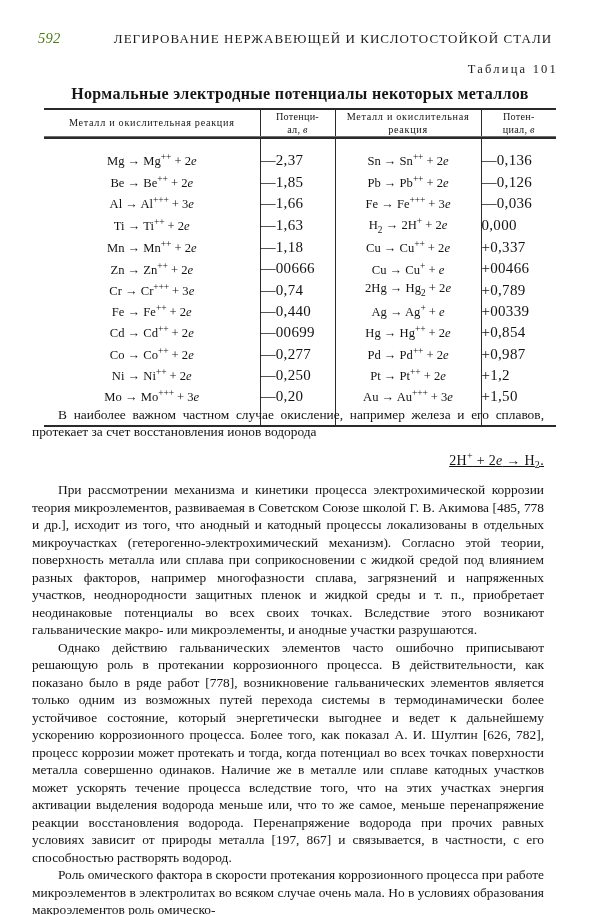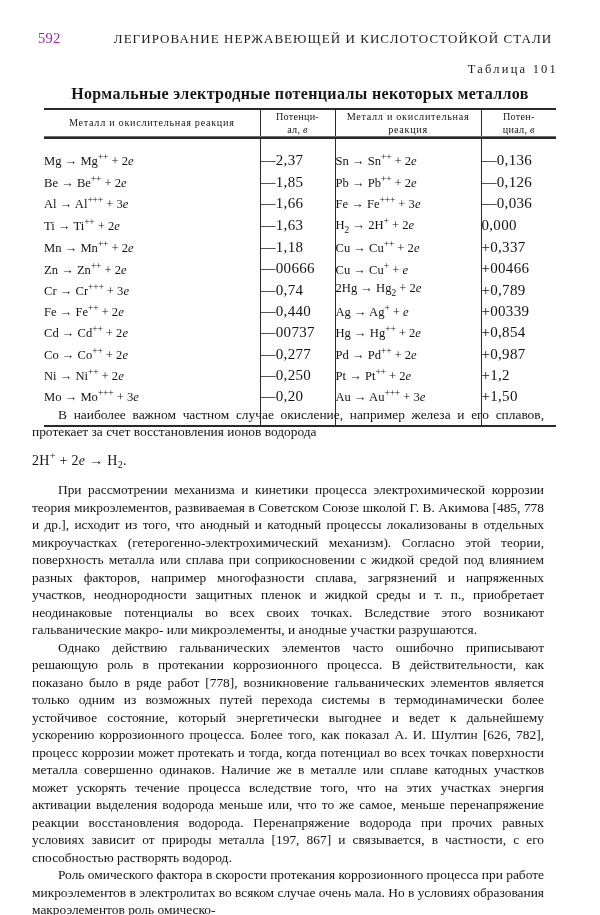--- a/index.html
+++ b/index.html
@@ -28,22 +28,23 @@
     top: 30px;
     left: 38px;
     right: 38px;
     height: 20px;
     display: flex;
     align-items: baseline;
   }
   .folio {
     font-size: 14.5px;
     letter-spacing: .2px;
-    color: #a21caf;
+    color: #4d7c0f;
     width: 78px;
+    font-style: italic;
   }
   .runhead-title {
     flex: 1;
     text-align: center;
     font-size: 13px;
     letter-spacing: 1.05px;
     color: #1b1b1b;
     white-space: nowrap;
     transform: translateX(-6px);
   }
@@ -106,20 +107,21 @@
     text-align: center;
     color: #161616;
     padding: 9px 4px 10px 4px;
     line-height: 1.28;
   }
   .head-cell.wide { letter-spacing: .7px; }
 
   .body-spacer { height: 11px; }
 
   .rxn-cell {
+    text-align: center;
     font-size: 12.6px;
     line-height: 1.42;
     color: #131313;
     white-space: nowrap;
     padding: 0 2px;
   }
   .val-cell {
     text-align: left;
     font-size: 15px;
     line-height: 1.42;
@@ -147,24 +149,25 @@
     text-align: justify;
     text-justify: inter-word;
     text-indent: 26px;
     color: #131313;
     hyphens: manual;
   }
   p.para + p.para { margin-top: 0px; }
 
   .formula {
     margin: 9px 0 11px 0;
-    text-align: left;
+    text-align: right;
     font-size: 14px;
     letter-spacing: .3px;
     color: #131313;
+    text-decoration: underline;
   }
   .formula sup { font-size: .72em; vertical-align: super; }
   .formula sub { font-size: .72em; vertical-align: sub; }
   .formula i   { font-style: italic; }
 </style>
 </head>
 <body>
 
 <div class="page">
 
@@ -255,21 +258,21 @@
             <td class="val-cell vsep">+0,789</td>
           </tr>
           <tr>
             <td class="rxn-cell">Fe → Fe<sup>++</sup> + 2<i>e</i></td>
             <td class="val-cell vsep">—0,440</td>
             <td class="rxn-cell vsep">Ag → Ag<sup>+</sup> + <i>e</i></td>
             <td class="val-cell vsep">+00339</td>
           </tr>
           <tr>
             <td class="rxn-cell">Cd → Cd<sup>++</sup> + 2<i>e</i></td>
-            <td class="val-cell vsep">—00737</td>
+            <td class="val-cell vsep">—00699</td>
             <td class="rxn-cell vsep">Hg → Hg<sup>++</sup> + 2<i>e</i></td>
             <td class="val-cell vsep">+0,854</td>
           </tr>
           <tr>
             <td class="rxn-cell">Co → Co<sup>++</sup> + 2<i>e</i></td>
             <td class="val-cell vsep">—0,277</td>
             <td class="rxn-cell vsep">Pd → Pd<sup>++</sup> + 2<i>e</i></td>
             <td class="val-cell vsep">+0,987</td>
           </tr>
           <tr>

